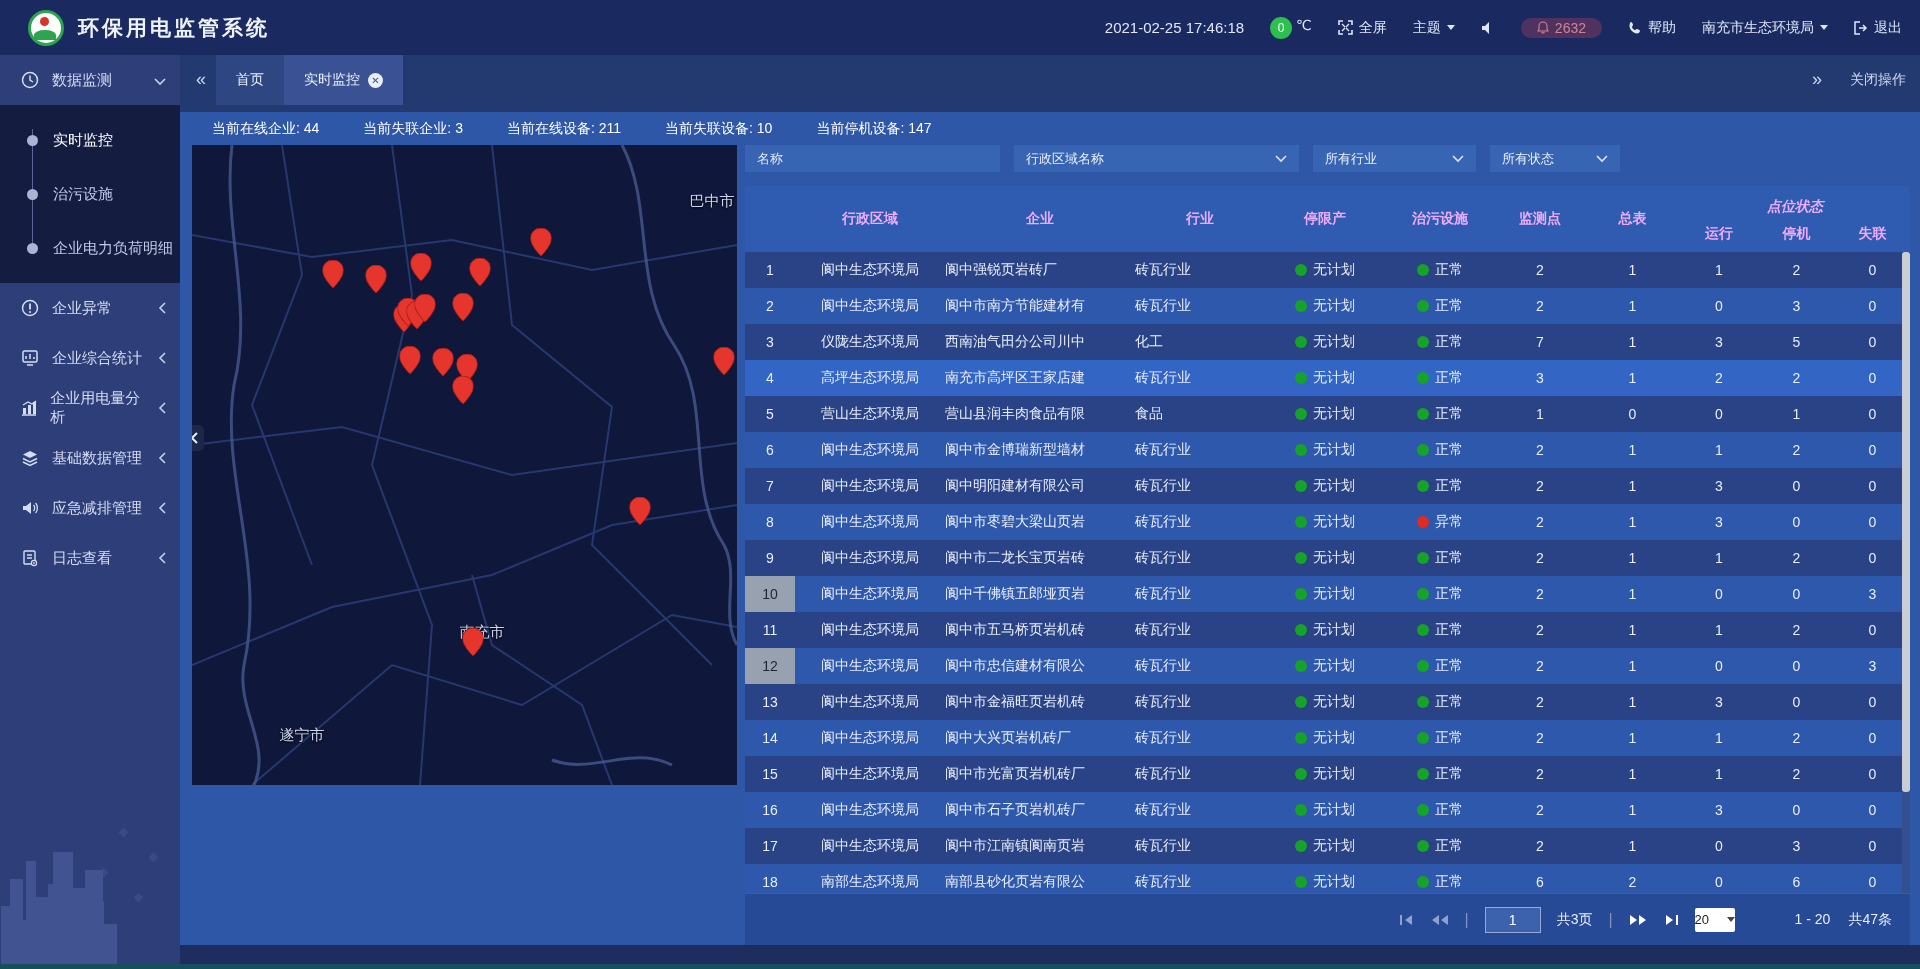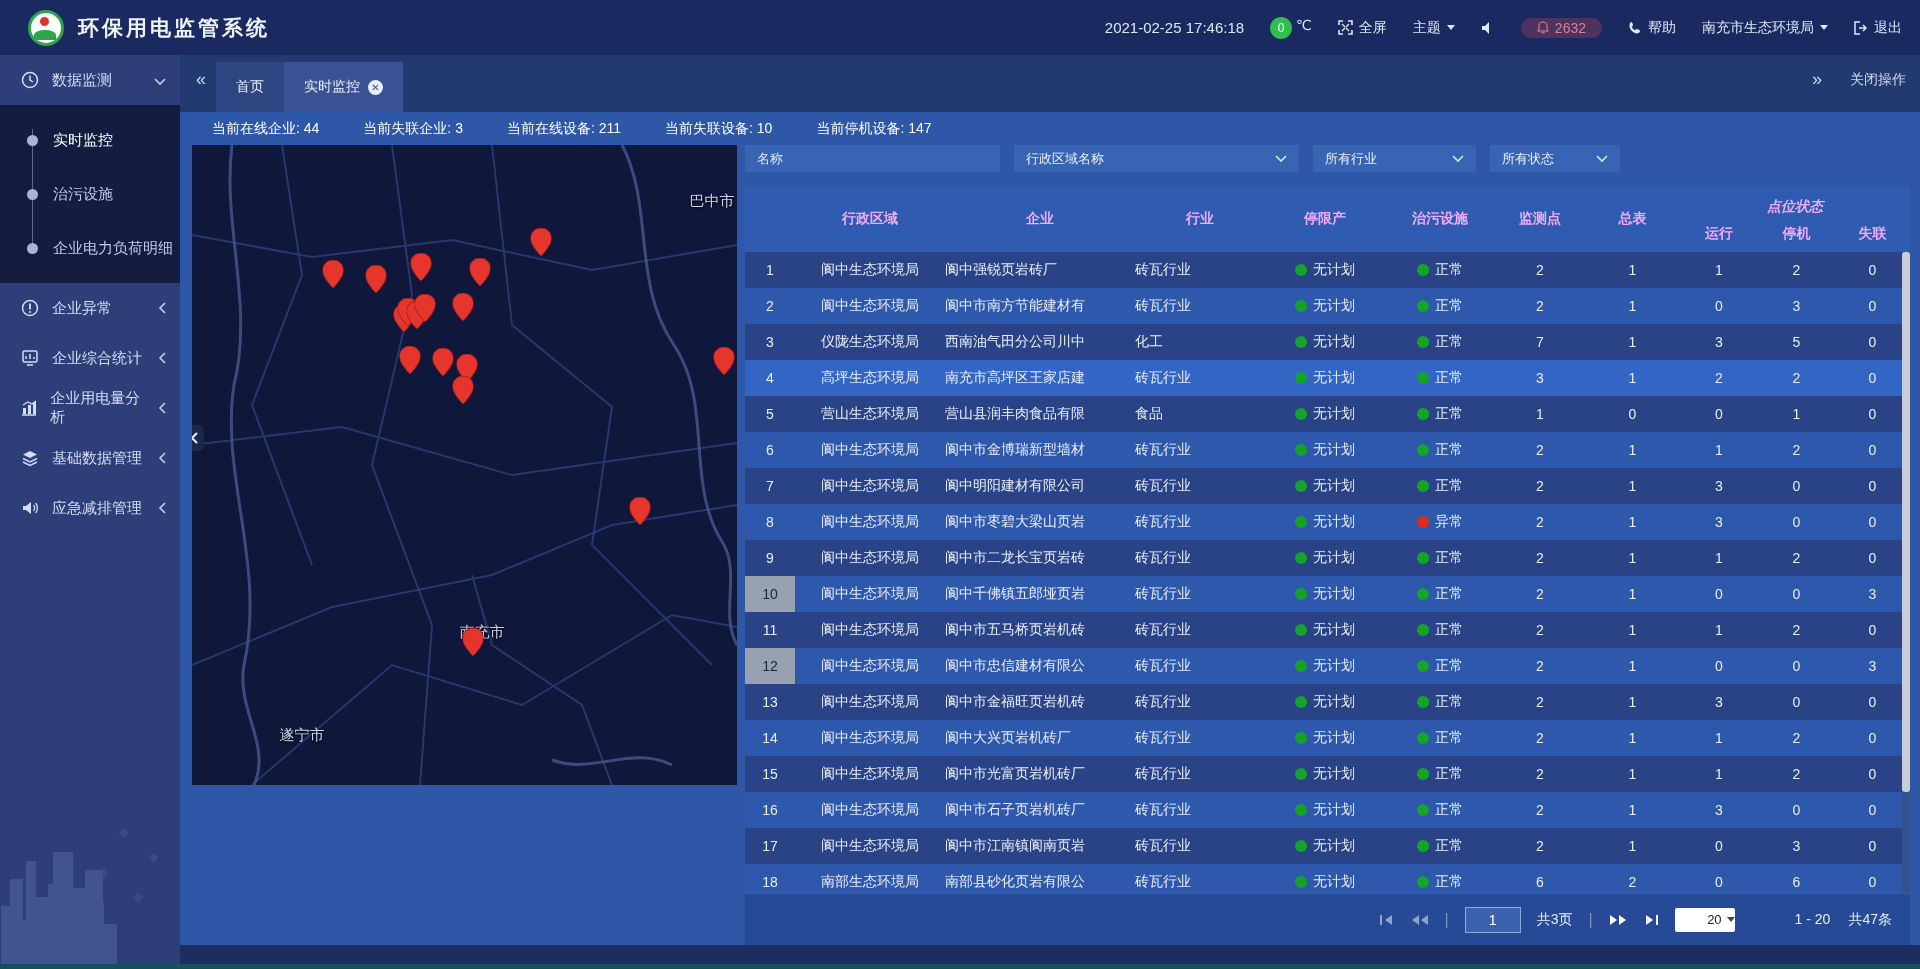--- a/index.html
+++ b/index.html
@@ -31,21 +31,21 @@
   .submenu-item { height:54px; display:flex; align-items:center; padding-left:53px; color:#bfc9e8; font-size:15px; position:relative; cursor:pointer;}
   .submenu-item .dot { position:absolute; left:27px; width:11px; height:11px; border-radius:50%; background:#aab4d4; }
   .submenu-item.active { color:#ffffff; }
   .skyline { position:absolute; left:0; right:0; bottom:0; height:160px; opacity:.45; }
   .skyline .b { position:absolute; bottom:0; background:#5b6eae; }
   .bfly { position:absolute; width:7px; height:7px; background:#5b6eae; transform:rotate(45deg); opacity:.6;}
   
   .main { flex:1; display:flex; flex-direction:column; position:relative; background:#2e57a8;}
   .tabbar { height:57px; background:#233a70; display:flex; align-items:flex-start; padding:0 14px; }
   .tab-arrow { color:#cdd8ef; font-size:18px; margin:14px 10px 0 2px; cursor:pointer;}
-  .tab { margin-top:7px; height:50px; display:flex; align-items:center; padding:0 20px; font-size:14px; color:#e8eefb; cursor:pointer; gap:8px;}
+  .tab { height:50px; display:flex; align-items:center; padding:0 20px; font-size:14px; color:#e8eefb; cursor:pointer; gap:8px;}
   .tab.home { background:#2e4783; }
   .tab.active { background:#3a5294; }
   .tab-close { width:15px; height:15px; border-radius:50%; background:#e8eefb; color:#3a5294; font-size:10px; display:flex; align-items:center; justify-content:center; font-weight:bold;}
   .tabbar-right { margin-left:auto; display:flex; align-items:center; gap:28px; margin-top:14px; color:#cdd8ef; font-size:14px;}
   .statsbar { height:33px; display:flex; align-items:center; gap:44px; padding-left:32px; color:#ffffff; font-size:14px; }
   .content { flex:1; position:relative; }
   
   .map-panel { position:absolute; left:12px; top:0; width:545px; height:640px; background:#0f173a; overflow:hidden; }
   .map-panel svg.roads { position:absolute; left:0; top:0; }
   .city-label { position:absolute; color:#cdd5ec; font-size:15px; text-shadow:0 1px 2px #000; transform:translate(-50%,-50%); white-space:nowrap;margin-left:12px;}
@@ -82,21 +82,21 @@
   .dot-r { background:#e02b20; }
   .vscroll { position:absolute; right:0; top:0; width:8px; height:641px; background:#33508f; }
   .vscroll .thumb { position:absolute; top:0; left:0; width:8px; height:540px; background:#c9cdd6; border-radius:3px;}
   
   .pager { height:52px; background:#264a95; display:flex; align-items:center; padding:0 18px; color:#e8eefb; font-size:14px; border-top:1px solid #3a5ca8;}
   .pager .spacer { flex:1; }
   .pctrl { display:flex; align-items:center; gap:16px; }
   .pic { cursor:pointer; display:flex; }
   .psep { color:#7f93c4; font-size:16px; }
   .page-input { width:56px; height:26px; background:#3c62ae; border:1px solid #93a9d6; color:#fff; text-align:center; font-size:14px; display:flex; align-items:center; justify-content:center;}
-  .size-select { width:60px; height:24px; background:#ffffff; color:#222; border-radius:2px; display:flex; align-items:center; justify-content:flex-end; gap:5px; font-size:13px; cursor:pointer;}
+  .size-select { width:40px; height:24px; background:#ffffff; color:#222; border-radius:2px; display:flex; align-items:center; justify-content:space-between; gap:5px; font-size:13px; cursor:pointer;}
   .size-select .caret { border-top-color:#444; }
   .pager-total { margin-left:60px; display:flex; gap:18px; }
   .bottom-strip { position:absolute; left:0; right:0; bottom:0; height:24px; background:#1d2e5e; }
   .teal-line { position:fixed; left:0; right:0; bottom:0; height:5px; background:#17505c; z-index:20;}
 </style>
 </head>
 <body>
 
 <div class="header">
   <div class="logo"></div>
@@ -236,20 +236,34 @@
             <svg width="18" height="18" viewBox="0 0 18 18">
               <path d="M2 7v4h3l5 4V3L5 7z" fill="#d5ddf2"></path>
               <path d="M12.5 6c1.5 1.5 1.5 4.5 0 6M14.5 4c2.5 2.5 2.5 7.5 0 10" stroke="#d5ddf2" stroke-width="1.3" fill="none"></path>
             </svg>
           </span>
           <span>应急减排管理</span>
           <span class="chev"><svg width="8" height="12" viewBox="0 0 8 12">
               <path d="M7 1L2 6l5 5" stroke="#c6d0ea" stroke-width="1.6" fill="none"></path>
             </svg></span>
         </div>
+        <div class="menu-item">
+          <span class="micon">
+            <svg width="18" height="18" viewBox="0 0 18 18">
+              <rect x="3" y="2" width="11" height="13" rx="1" stroke="#d5ddf2" stroke-width="1.4" fill="none"></rect>
+              <path d="M6 6h5M6 9h5" stroke="#d5ddf2" stroke-width="1.3"></path>
+              <circle cx="13" cy="14" r="2.6" fill="#2d3e79" stroke="#d5ddf2" stroke-width="1.2"></circle>
+              <circle cx="13" cy="14" r="0.9" fill="#d5ddf2"></circle>
+            </svg>
+          </span>
+          <span>日志查看</span>
+          <span class="chev"><svg width="8" height="12" viewBox="0 0 8 12">
+              <path d="M7 1L2 6l5 5" stroke="#c6d0ea" stroke-width="1.6" fill="none"></path>
+            </svg></span>
+        </div>
       </div>
     <div class="skyline" id="skyline">
         <div class="b" style="left: 1.08px; width: 16.9px; height: 63px;"></div>
         <div class="b" style="left: 9.72px; width: 13px; height: 90px;"></div>
         <div class="b" style="left: 16.2px; width: 19.5px; height: 49.5px;"></div>
         <div class="b" style="left: 25.92px; width: 10.4px; height: 108px;"></div>
         <div class="b" style="left: 31.86px; width: 16.9px; height: 72px;"></div>
         <div class="b" style="left: 40.5px; width: 14.3px; height: 40.5px;"></div>
         <div class="b" style="left: 48.06px; width: 9.1px; height: 85.5px;"></div>
         <div class="b" style="left: 53.46px; width: 19.5px; height: 117px;"></div>

